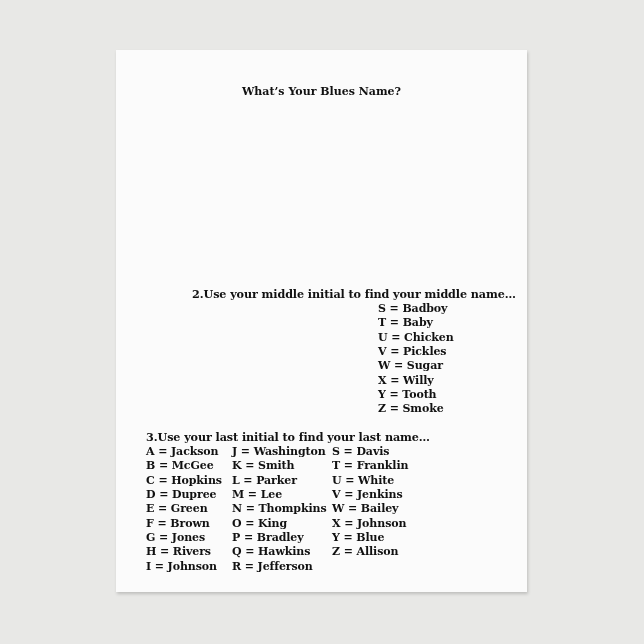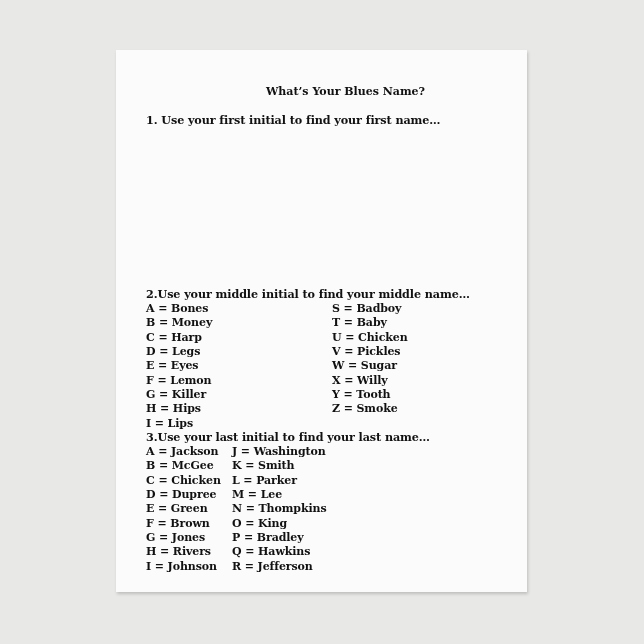--- a/index.html
+++ b/index.html
@@ -17,21 +17,20 @@
       background: #fbfbfb;
       box-shadow: 1px 2px 3px rgba(0,0,0,0.18);
     }
     .title {
       position: absolute;
       left: 0; width: 411px; top: 35px;
       text-align: center;
       font-weight: bold;
       font-size: 11px;
       color: #111;
-      padding-left: 24px;
     }
     .section { position: absolute; left: 30px; width: 380px; }
     .section-header {
       font-weight: bold;
       font-size: 11.2px;
       color: #111;
       height: 15px;
       line-height: 15px;
       white-space: nowrap;
       letter-spacing: -0.1px;
@@ -44,82 +43,80 @@
     .entry {
       font-weight: bold;
       font-size: 11px;
       color: #111;
       height: 14.35px;
       line-height: 14.35px;
       white-space: nowrap;
       letter-spacing: -0.1px;
     }
     .s1 { top: 63px; }
-    .s2 { top: 237px; }
+    .s2 { top: 237px; margin-left: 46px; }
     .s3 { top: 380px; }
   </style>
 </head>
 <body>
 
 <div class="card">
   <div class="title">What’s Your Blues Name?</div>
 
   <div class="section s1">
-    <div class="section-header">1. Use your first initial to find your first name…</div>
     <div class="cols">
     </div>
   </div>
 
   <div class="section s2">
     <div class="section-header">2.Use your middle initial to find your middle name…</div>
     <div class="cols">
-      <div class="col c1">
-        <div class="entry">A = Bones</div>
-        <div class="entry">B = Money</div>
-        <div class="entry">C = Harp</div>
-        <div class="entry">D = Legs</div>
-        <div class="entry">E = Eyes</div>
-        <div class="entry">F = Lemon</div>
-        <div class="entry">G = Killer</div>
-        <div class="entry">H = Hips</div>
-        <div class="entry">I = Lips</div>
-      </div>
       <div class="col c3">
         <div class="entry">S = Badboy</div>
         <div class="entry">T = Baby</div>
         <div class="entry">U = Chicken</div>
         <div class="entry">V = Pickles</div>
         <div class="entry">W = Sugar</div>
         <div class="entry">X = Willy</div>
         <div class="entry">Y = Tooth</div>
         <div class="entry">Z = Smoke</div>
       </div>
     </div>
   </div>
 
   <div class="section s3">
     <div class="section-header">3.Use your last initial to find your last name…</div>
     <div class="cols">
       <div class="col c1">
         <div class="entry">A = Jackson</div>
         <div class="entry">B = McGee</div>
-        <div class="entry">C = Chicken</div>
+        <div class="entry">C = Hopkins</div>
         <div class="entry">D = Dupree</div>
         <div class="entry">E = Green</div>
         <div class="entry">F = Brown</div>
         <div class="entry">G = Jones</div>
         <div class="entry">H = Rivers</div>
         <div class="entry">I = Johnson</div>
       </div>
       <div class="col c2">
         <div class="entry">J = Washington</div>
         <div class="entry">K = Smith</div>
         <div class="entry">L = Parker</div>
         <div class="entry">M = Lee</div>
         <div class="entry">N = Thompkins</div>
         <div class="entry">O = King</div>
         <div class="entry">P = Bradley</div>
         <div class="entry">Q = Hawkins</div>
         <div class="entry">R = Jefferson</div>
       </div>
+      <div class="col c3">
+        <div class="entry">S = Davis</div>
+        <div class="entry">T = Franklin</div>
+        <div class="entry">U = White</div>
+        <div class="entry">V = Jenkins</div>
+        <div class="entry">W = Bailey</div>
+        <div class="entry">X = Johnson</div>
+        <div class="entry">Y = Blue</div>
+        <div class="entry">Z = Allison</div>
+      </div>
     </div>
   </div>
 </div>
 
 </body></html>

